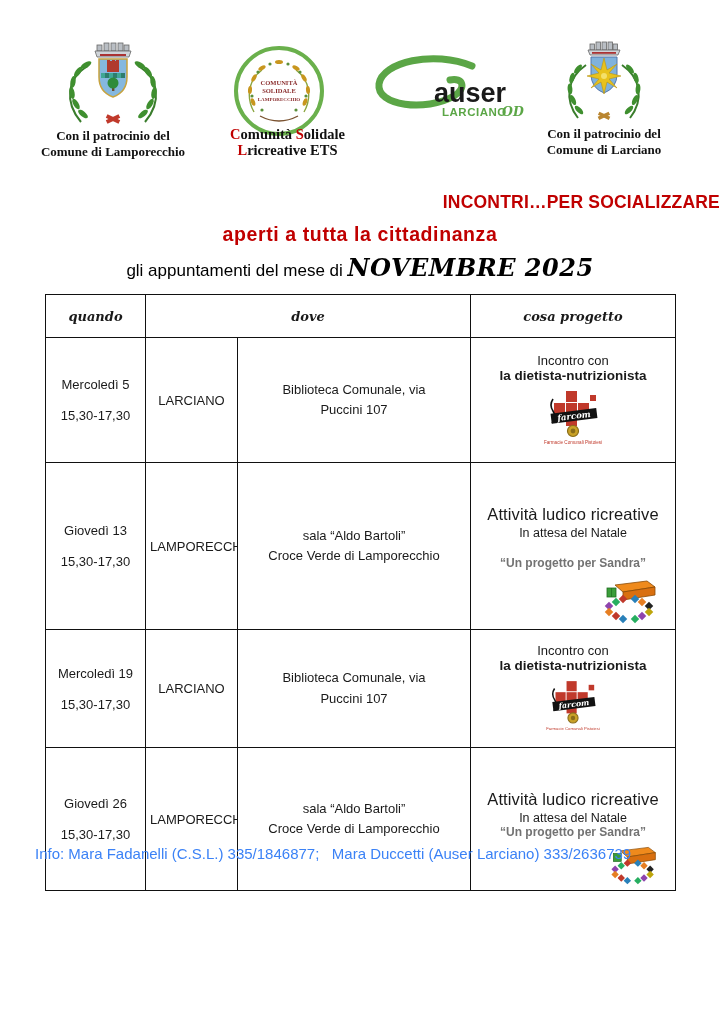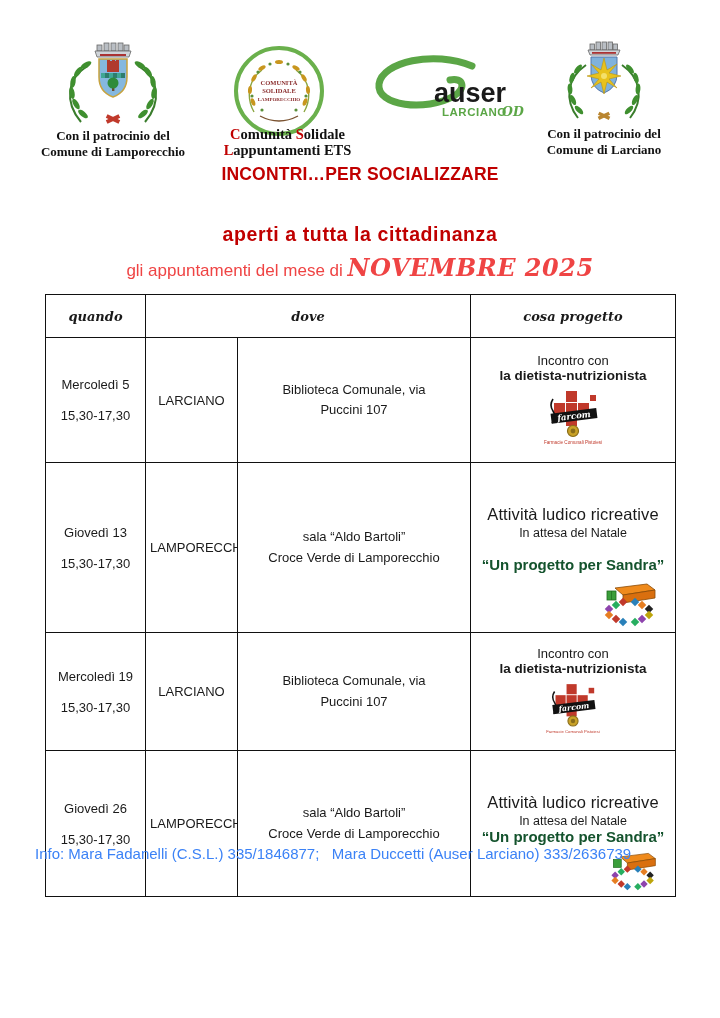--- a/index.html
+++ b/index.html
@@ -10,37 +10,37 @@
   .patronage{font-family:"Liberation Serif",serif;font-weight:bold;font-size:13px;
              line-height:1.22;text-align:center;color:#111;}
   .comunita-caption{font-family:"Liberation Serif",serif;font-weight:bold;font-size:14.5px;
              line-height:1.12;text-align:center;color:#111;}
   .red-initial{color:#c00000;}
   
   .main-title{width:720px;text-align:center;font-size:17.5px;font-weight:bold;
               color:#c00000;letter-spacing:0.2px;}
   .sub-title{width:720px;text-align:center;font-size:19.5px;font-weight:bold;
              color:#c00000;letter-spacing:0.6px;}
-  .month-line{width:720px;text-align:center;font-size:17px;color:#ef4444;}
+  .month-line{width:720px;text-align:center;font-size:17px;color:#000000;}
   .script{font-family:"DejaVu Serif",serif;font-style:italic;font-weight:bold;}
   .month-line .script{font-size:24px;letter-spacing:0.5px;}
   
   table.sched{border-collapse:collapse;width:630px;table-layout:fixed;}
   table.sched td,table.sched th{border:1.6px solid #111;text-align:center;
        vertical-align:middle;font-size:13px;padding:2px 4px;overflow:hidden;}
   th.hdr{font-size:21px;font-weight:bold;height:38px;}
   tr.r1{height:125px;} tr.r2{height:135px;} tr.r3{height:118px;} tr.r4{height:105px;}
   .when1{margin-bottom:16px;} .when2{}
   .venue{line-height:1.55;}
   td.cosa{vertical-align:top;padding-top:5px;}
   .what-plain{font-size:13px;margin-top:2px;}
   .what-bold{font-size:13.5px;font-weight:bold;}
   .what-big{font-size:16.5px;letter-spacing:0.1px;margin-top:40px;}
   .what-mid{font-size:12.5px;margin-top:2px;}
-  .what-red{font-size:15px;font-weight:bold;color:#14532d;}
+  .what-red{font-size:12px;font-weight:bold;color:#737373;}
   .gap16{height:16px;}
   .logo-center{margin-top:6px;}
   .icon-right{text-align:right;padding-right:4px;margin-top:6px;}
   
   .footer{font-size:15px;color:#3b82f6;white-space:pre;}
 </style>
 </head>
 <body>
 
 <div class="page">
@@ -127,21 +127,21 @@
           <circle cx="64" cy="66" r="1.6"></circle>
       </g>
     </g>
     <text x="47" y="41" text-anchor="middle" font-size="6.5" font-weight="bold" fill="#8b2f2f" font-family="Liberation Serif, serif">COMUNITÀ</text>
     <text x="47" y="49" text-anchor="middle" font-size="6.5" font-weight="bold" fill="#8b2f2f" font-family="Liberation Serif, serif">SOLIDALE</text>
     <text x="47" y="57" text-anchor="middle" font-size="5" font-weight="bold" fill="#8b2f2f" font-family="Liberation Serif, serif">LAMPORECCHIO</text>
   </svg>
 
   <div class="abs comunita-caption" style="left:220px;top:126px;width:135px;">
     <div><span class="red-initial">C</span><span>omunità </span><span class="red-initial">S</span><span>olidale</span></div>
-    <div><span class="red-initial">L</span><span>appuntamenti ETS</span></div>
+    <div><span class="red-initial">L</span><span>ricreative ETS</span></div>
   </div>
 
   <svg class="abs" style="left:368px;top:54px;" width="156" height="68" viewBox="0 0 156 68">
     <path d="M104,12 C66,-4 14,8 11,30 C8,52 58,58 86,42 C99,34 95,23 82,26" stroke="#5ba646" stroke-width="7" fill="none" stroke-linecap="round"></path>
     <text x="66" y="48" font-size="27" font-weight="bold" fill="#1a1a1a" font-family="Liberation Sans, sans-serif">auser</text>
     <text x="74" y="62" font-size="11.5" font-weight="bold" fill="#5ba646" letter-spacing="0.5" font-family="Liberation Sans, sans-serif">LARCIANO</text>
     <text x="134" y="62" font-size="12.5" font-weight="bold" font-style="italic" fill="#5ba646" font-family="DejaVu Serif, serif">ODV</text>
   </svg>
 
   <svg class="abs" style="left:560px;top:40px;" width="88" height="84" viewBox="0 0 88 84">
@@ -176,21 +176,21 @@
       <rect x="38" y="74" width="12" height="3.5" transform="rotate(25 44 76)"></rect>
       <rect x="38" y="74" width="12" height="3.5" transform="rotate(-25 44 76)"></rect>
     </g>
   </svg>
 
   <div class="abs patronage" style="left:518px;top:126px;width:172px;">
     <div>Con il patrocinio del</div>
     <div>Comune di Larciano</div>
   </div>
 
-  <div class="abs main-title" style="top:164px;">INCONTRI…PER SOCIALIZZARE</div>
+  <div class="abs main-title" style="top:192px;text-align:right;">INCONTRI…PER SOCIALIZZARE</div>
   <div class="abs sub-title" style="top:223px;">aperti a tutta la cittadinanza</div>
   <div class="abs month-line" style="top:253px;">
     <span>gli appuntamenti del mese di </span><span class="script">NOVEMBRE 2025</span>
   </div>
 
   <table class="sched abs" style="left:45px;top:294px;">
     <colgroup>
         <col style="width:100px">
         <col style="width:92px">
         <col style="width:233px">

